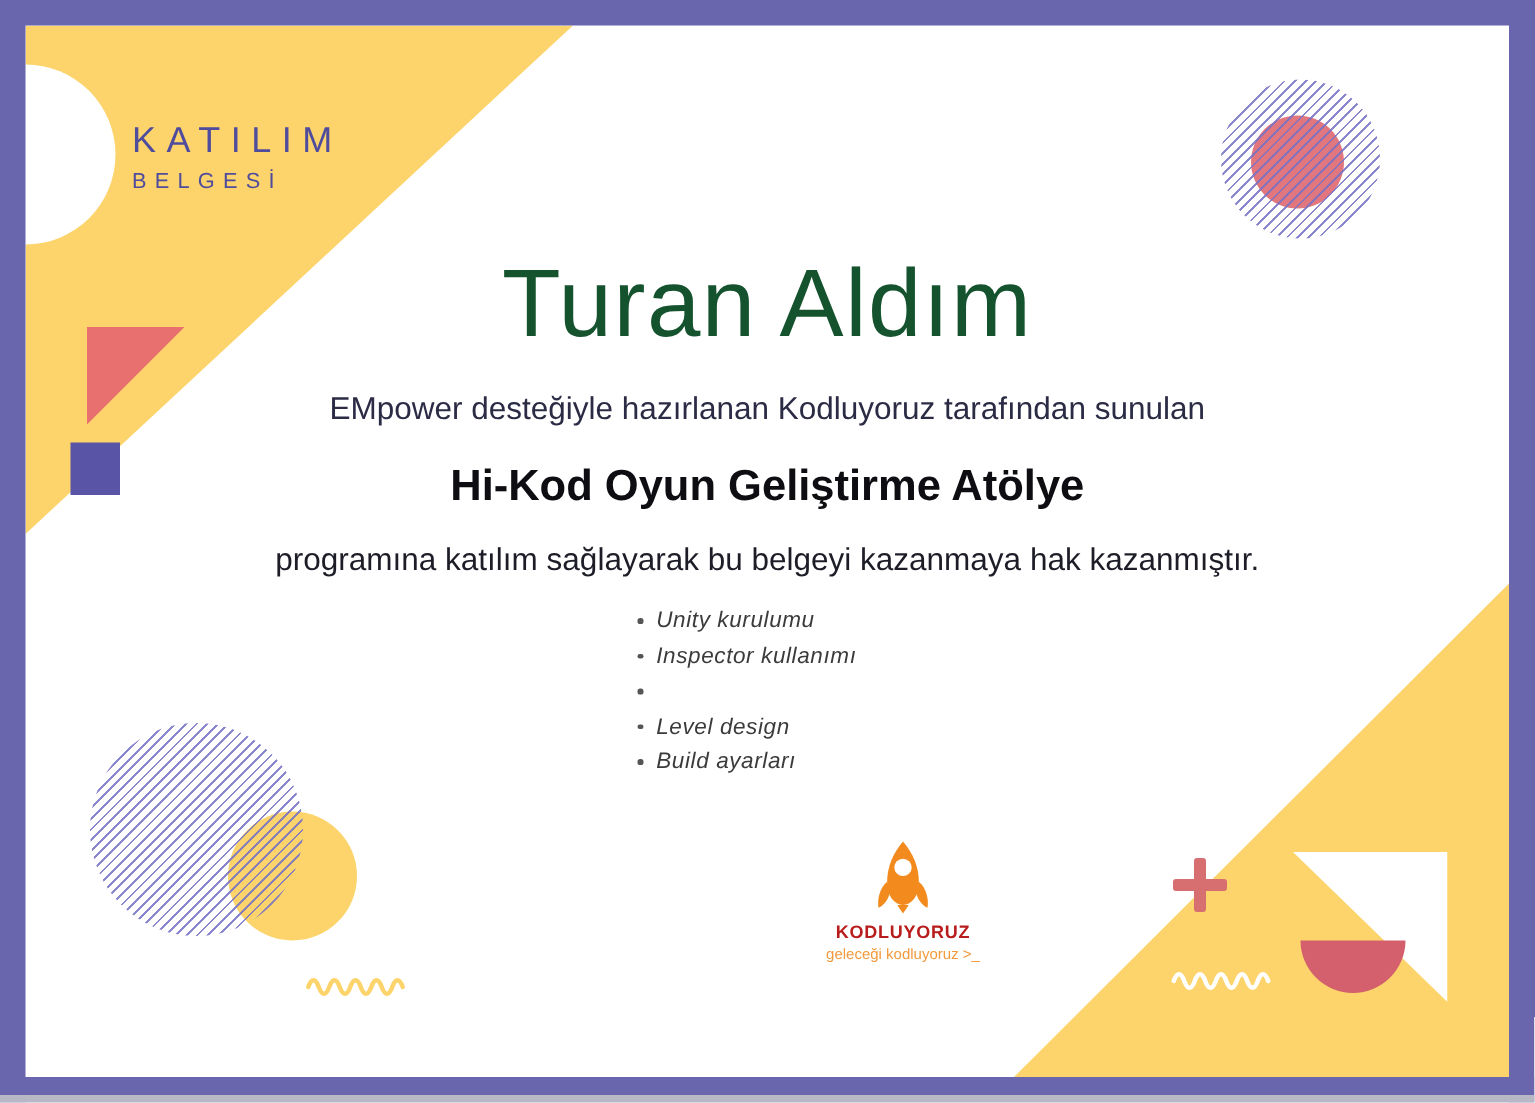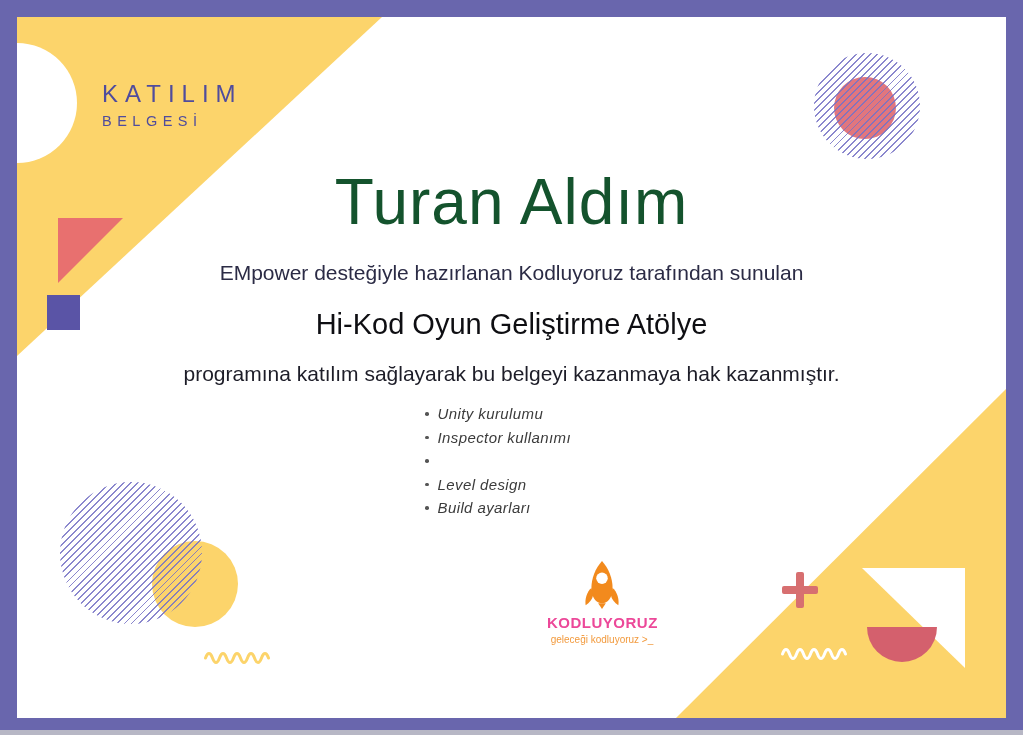--- a/index.html
+++ b/index.html
@@ -37,46 +37,46 @@
   
   .frame{position:absolute;background:#6966ad;z-index:10;}
   .frame-top{left:0;top:0;width:1023px;height:17px;}
   .frame-left{left:0;top:0;width:17px;height:735px;}
   .frame-right{left:1006px;top:0;width:17px;height:735px;}
   .frame-bottom{left:0;top:718px;width:1023px;height:17px;}
   .frame-edge{position:absolute;left:0;top:730px;width:1023px;height:5px;background:#b7b7c5;z-index:11;}
 
   
   .txt{position:absolute;z-index:5;}
-  .badge{left:102px;top:80px;color:#4f4c9d;}
+  .badge{left:88px;top:80px;color:#4f4c9d;}
   .badge-l1{font-size:24px;letter-spacing:7px;font-weight:400;}
   .badge-l2{font-size:14.5px;letter-spacing:5.5px;margin-top:5px;font-weight:400;}
   .cert-title{left:0;right:0;top:165px;text-align:center;color:#14532d;
     font-size:64px;font-weight:400;letter-spacing:1px;}
   .cert-subtitle{left:0;right:0;top:261px;text-align:center;color:#2b2b45;font-size:21px;}
   .cert-program{left:0;right:0;top:308px;text-align:center;color:#0e0e12;
-    font-size:29px;font-weight:400;}
+    font-size:29px;font-weight:700;}
   .cert-statement{left:0;right:0;top:362px;text-align:center;color:#1d1d28;font-size:21px;}
 
   .topics{left:425px;top:402px;}
   .topic-row{display:flex;align-items:center;height:23.5px;}
   .topic-dot{width:3.5px;height:3.5px;border-radius:50%;background:#555;margin-right:9px;}
   .topic-label{font-size:15px;font-style:italic;color:#3b3b3b;letter-spacing:0.4px;}
 
   
   .empower{left:375px;top:578px;width:160px;height:52px;}
   .empower-icon{position:absolute;left:0;top:0;}
   .empower-name{position:absolute;left:41px;top:9px;font-size:26px;color:#27549b;
     font-family:"Liberation Serif",serif;}
   .empower-name b{font-weight:700;}
   .empower-tagline{position:absolute;left:1px;top:42px;font-size:8px;font-weight:700;
     color:#27549b;letter-spacing:0.2px;white-space:nowrap;}
   .kodluyoruz{left:547px;top:560px;width:110px;text-align:center;}
   .kod-rocket{display:block;margin:0 auto;}
-  .kod-name{font-size:15px;font-weight:700;color:#ec4899;letter-spacing:0.5px;margin-top:4px;}
+  .kod-name{font-size:12px;font-weight:700;color:#b91c1c;letter-spacing:0.5px;margin-top:4px;}
   .kod-tagline{font-size:10px;color:#f29a3d;margin-top:3px;}
 </style>
 </head>
 <body>
 
 <div class="stage">
 
   <div class="shape tl-triangle"></div>
   <div class="shape tl-circle"></div>
   <div class="shape coral-triangle"></div>

